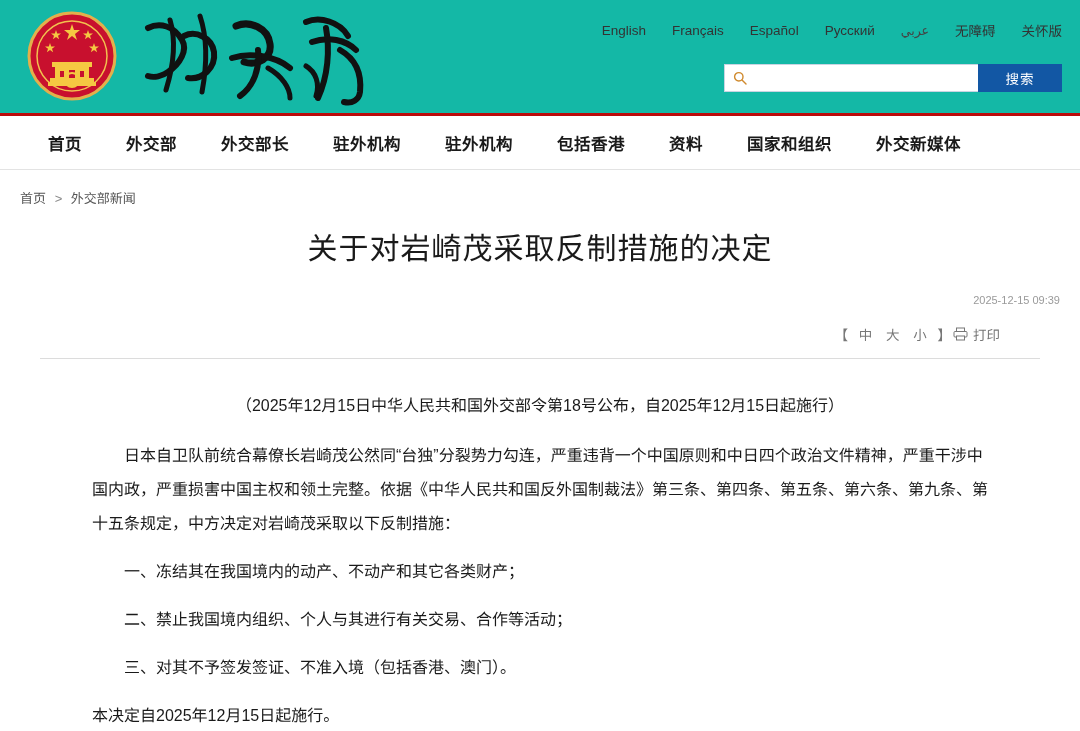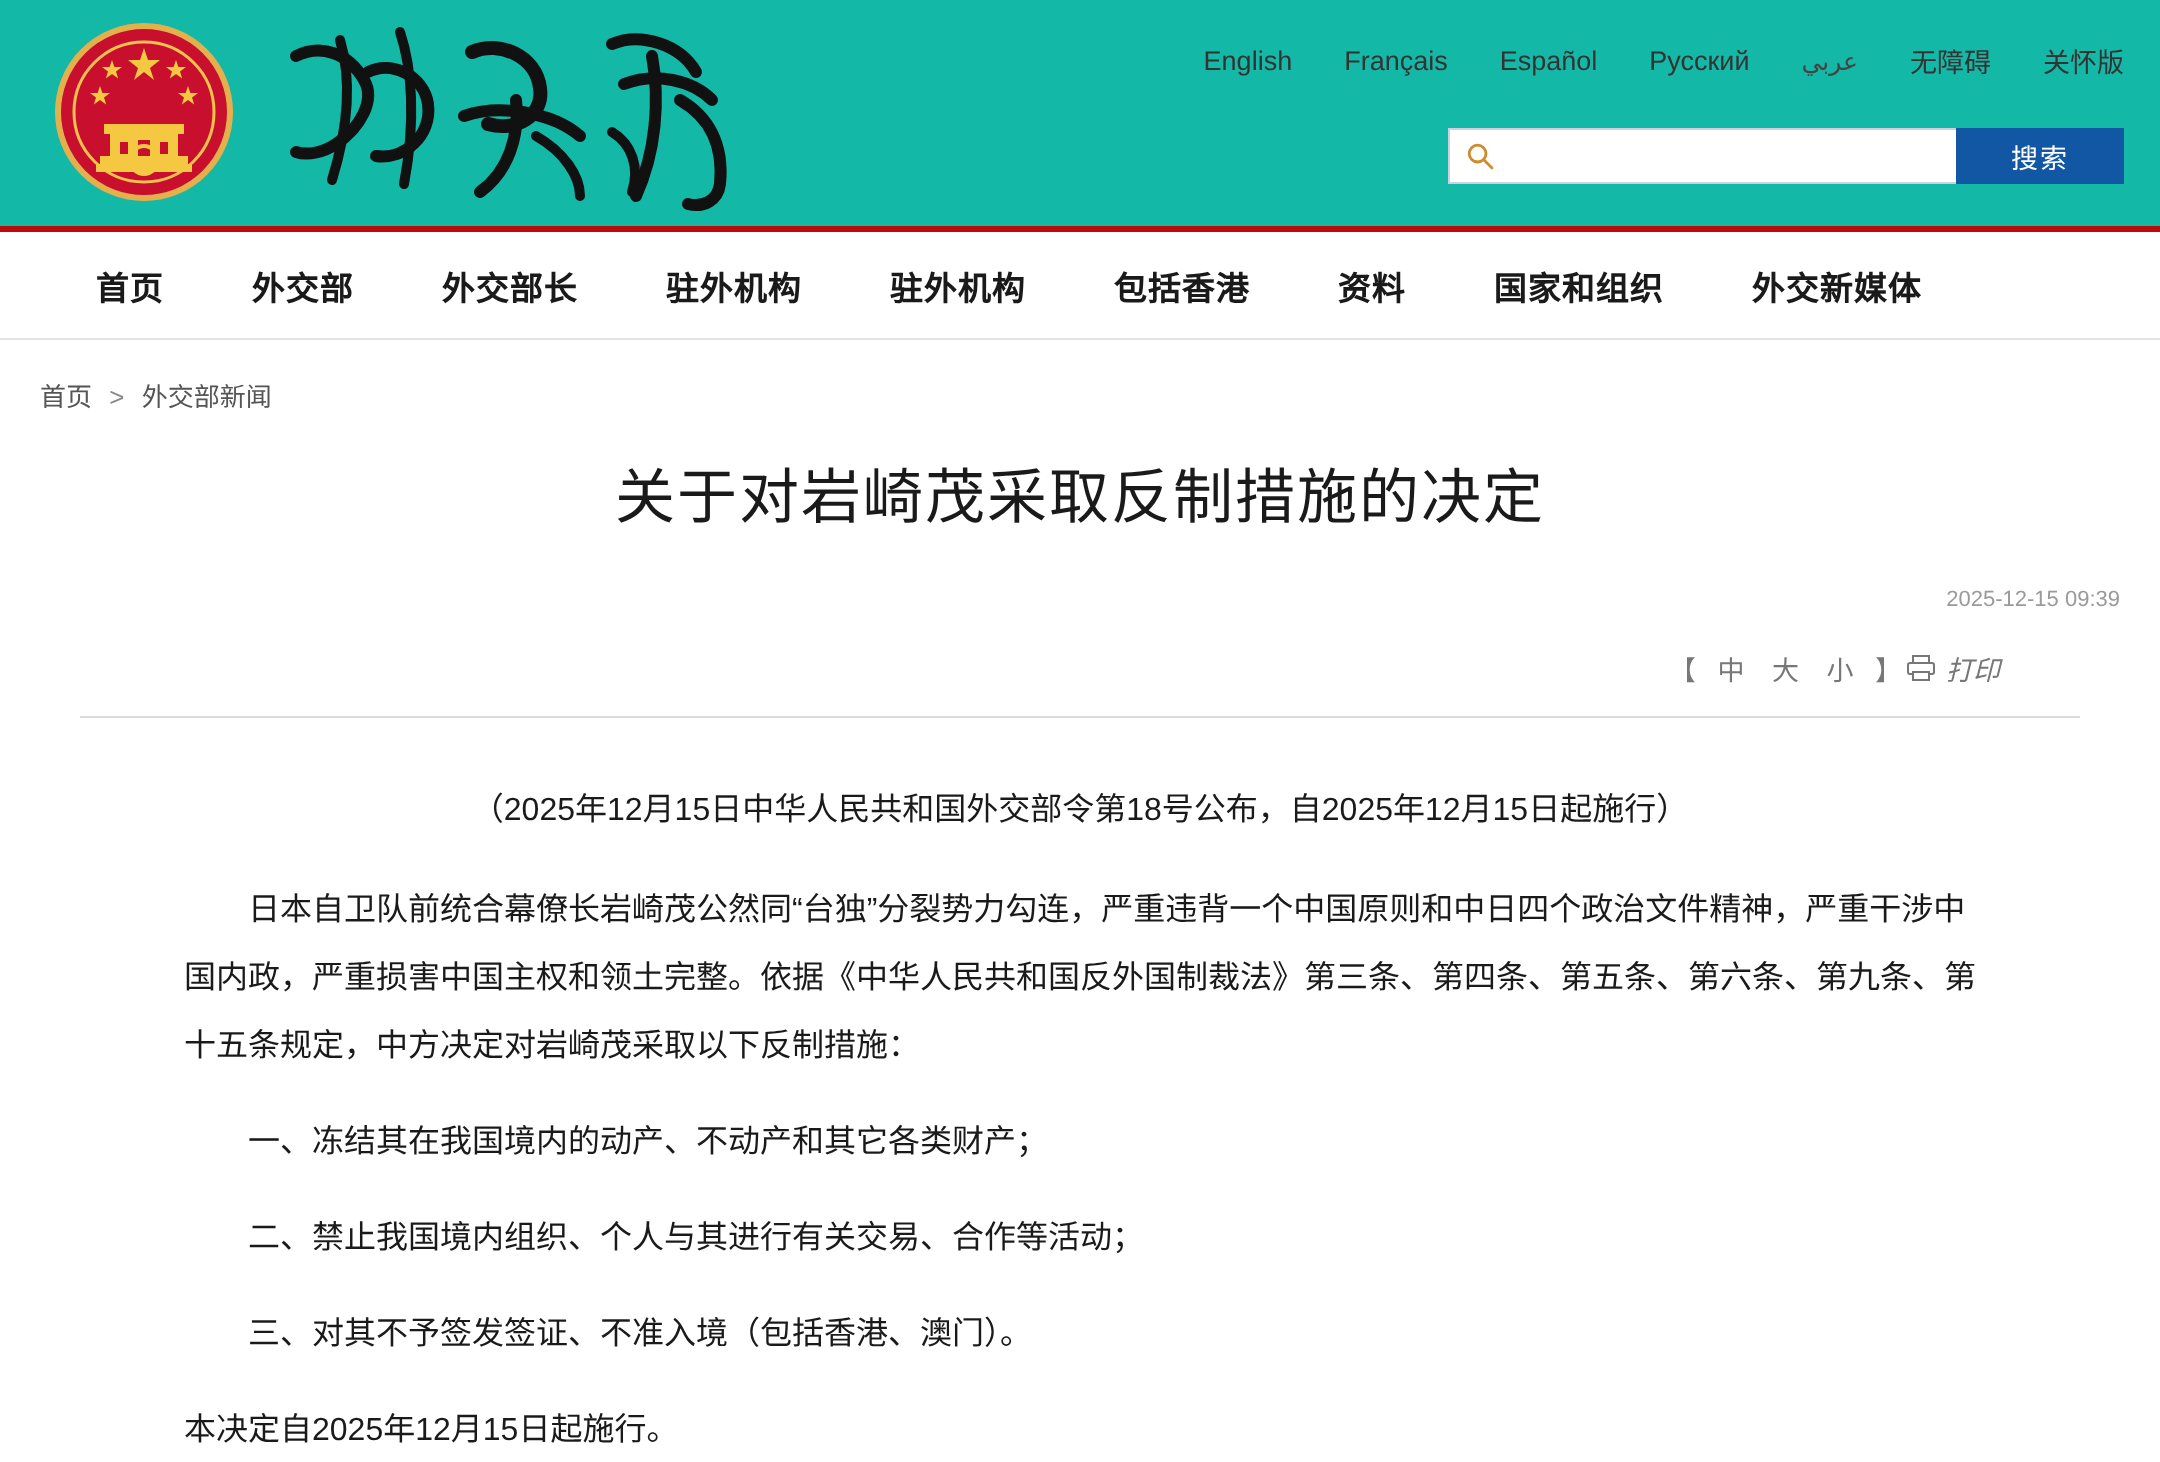--- a/index.html
+++ b/index.html
@@ -136,21 +136,21 @@
     display: flex;
     justify-content: flex-end;
     align-items: center;
     padding-right: 60px;
     margin-top: 18px;
     font-size: 13.5px;
     color: #777;
   }
   .fontsizes { letter-spacing: 2px; }
   .fontsizes .fs { cursor: pointer; margin: 0 3px; }
-  .print { display: flex; align-items: center; gap: 5px; cursor: pointer; font-style: italic; }
+  .print { display: flex; align-items: center; gap: 5px; cursor: pointer; }
   .printer-icon { width: 15px; height: 14px; }
 
   .divider {
     height: 1px;
     background: #dcdcdc;
     margin: 14px 20px 0 20px;
   }
 
   .content {
     padding: 0 72px;

